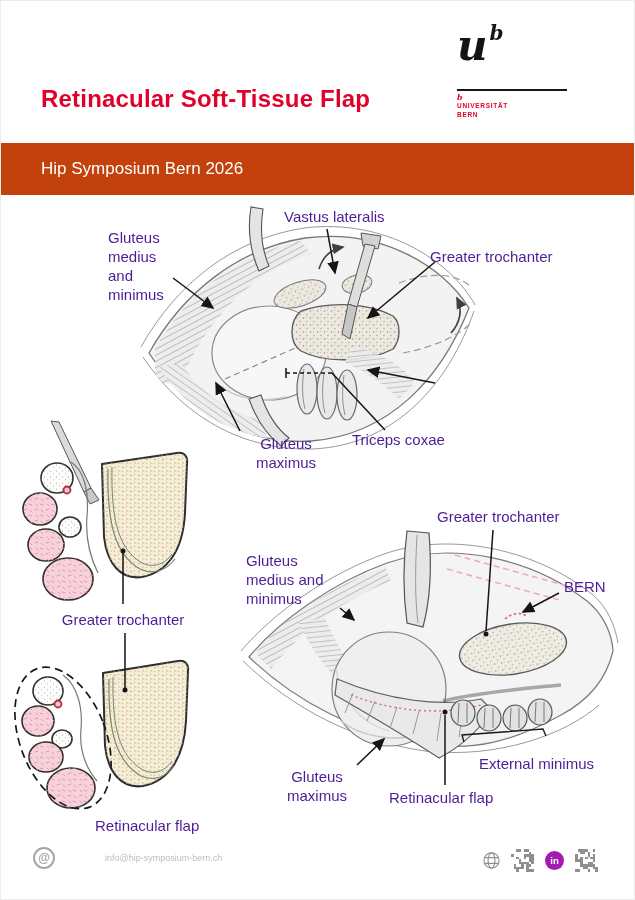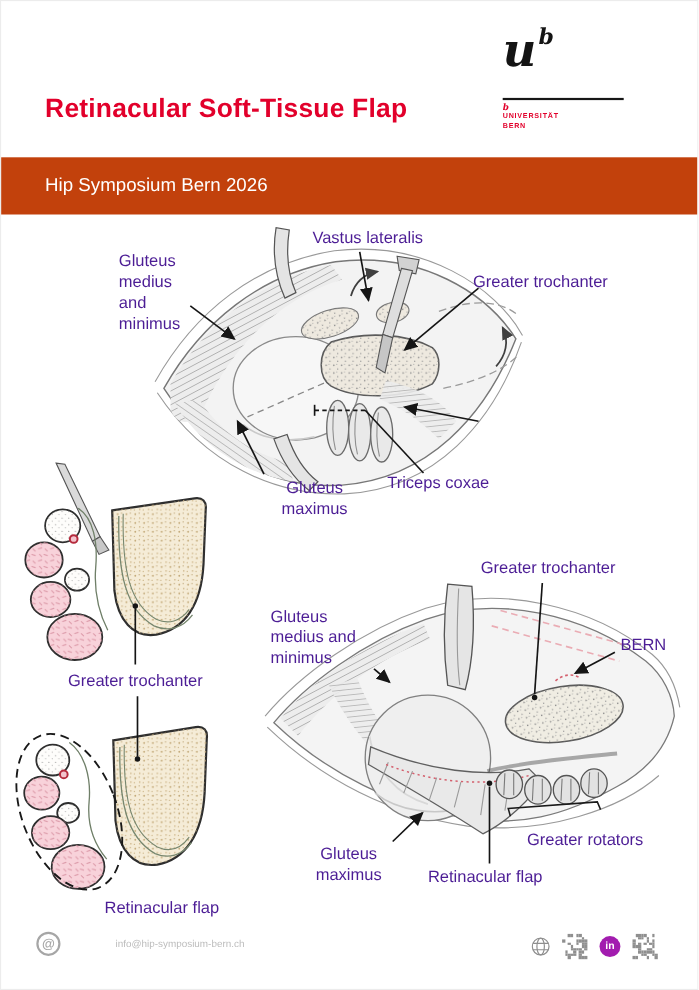--- a/index.html
+++ b/index.html
@@ -269,21 +269,21 @@
 maximus</div>
 
   <div class="lbl lblc" style="left:48px;top:609px;width:148px">Greater trochanter</div>
   <div class="lbl" style="left:94px;top:815px">Retinacular flap</div>
 
   <div class="lbl" style="left:436px;top:506px">Greater trochanter</div>
   <div class="lbl" style="left:245px;top:550px">Gluteus
 medius and
 minimus</div>
   <div class="lbl" style="left:563px;top:576px">BERN</div>
-  <div class="lbl" style="left:478px;top:753px">Greater rotators</div>
+  <div class="lbl" style="left:478px;top:753px">External minimus</div>
   <div class="lbl lblc" style="left:278px;top:766px;width:76px">Gluteus
 maximus</div>
   <div class="lbl" style="left:388px;top:787px">Retinacular flap</div>
 
   <div class="footer">
     <div class="fleft">
       <div class="at">
           <span>@</span>
         </div>
       <span class="email">info@hip-symposium-bern.ch</span>

